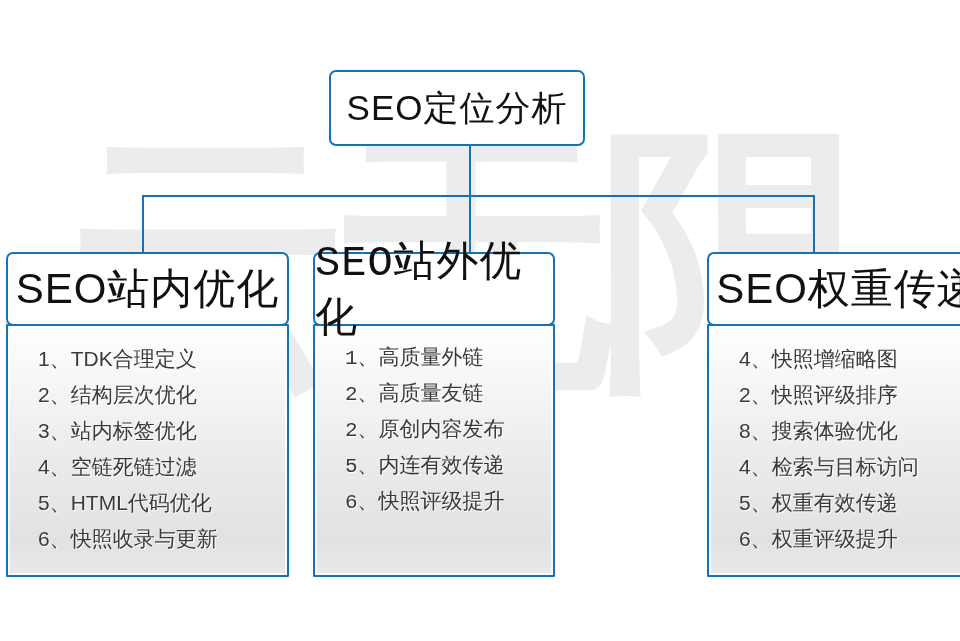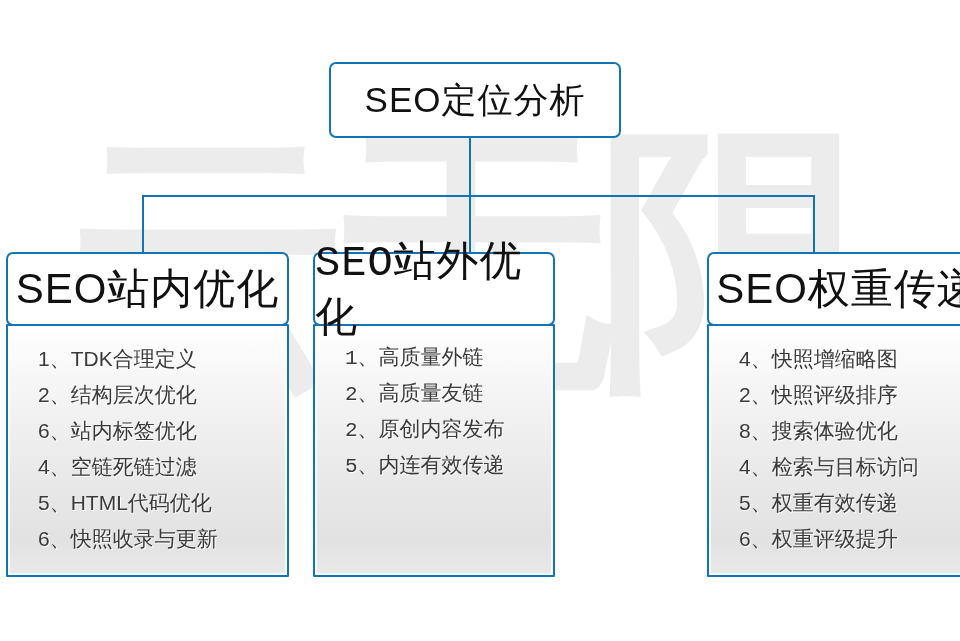--- a/index.html
+++ b/index.html
@@ -15,21 +15,21 @@
   }
   
   .line{position:absolute;background:#1374b5;z-index:1;}
   .v-top  {left:469px;top:138px;width:2px;height:58px;}
   .h-main {left:142px;top:195px;width:673px;height:2px;}
   .v-left {left:142px;top:196px;width:2px;height:57px;}
   .v-mid  {left:469px;top:196px;width:2px;height:57px;}
   .v-right{left:813px;top:196px;width:2px;height:57px;}
   
   .root-node{
-    position:absolute;left:329px;top:62px;width:292px;height:76px;z-index:2;
+    position:absolute;left:329px;top:70px;width:256px;height:76px;z-index:2;
     box-sizing:border-box;border:2px solid #1374b5;border-radius:7px;background:#ffffff;
     display:flex;align-items:center;justify-content:center;
     font-size:35px;color:#111111;letter-spacing:1px;
   }
   
   .column{position:absolute;top:252px;width:283px;z-index:2;}
   .col-1{left:6px;}
   .col-2{left:313px;width:242px;font-family:Liberation Mono, monospace;}
   .col-3{left:673px;width:282px;padding-left:34px;}
   .col-header{
@@ -65,36 +65,37 @@
   <div class="line v-right"></div>
 
   <div class="root-node">SEO定位分析</div>
 
   <div class="column col-1">
     <div class="col-header">SEO站内优化</div>
     <div class="col-list">
       <ul>
         <li>1、TDK合理定义</li>
         <li>2、结构层次优化</li>
-        <li>6、站内标签优化</li>
+        <li>3、站内标签优化</li>
         <li>4、空链死链过滤</li>
         <li>5、HTML代码优化</li>
         <li>6、快照收录与更新</li>
       </ul>
     </div>
   </div>
 
   <div class="column col-2">
     <div class="col-header">SEO站外优化</div>
     <div class="col-list">
       <ul>
         <li>1、高质量外链</li>
         <li>2、高质量友链</li>
         <li>2、原创内容发布</li>
         <li>5、内连有效传递</li>
+        <li>6、快照评级提升</li>
       </ul>
     </div>
   </div>
 
   <div class="column col-3">
     <div class="col-header">SEO权重传递</div>
     <div class="col-list">
       <ul>
         <li>4、快照增缩略图</li>
         <li>2、快照评级排序</li>

